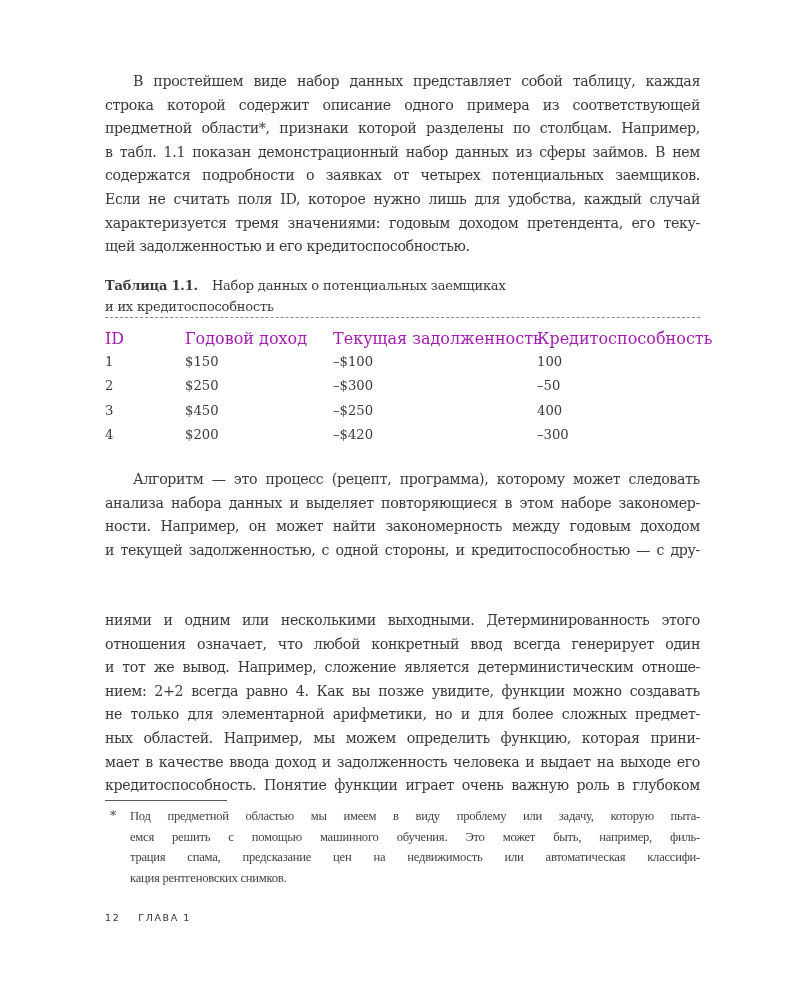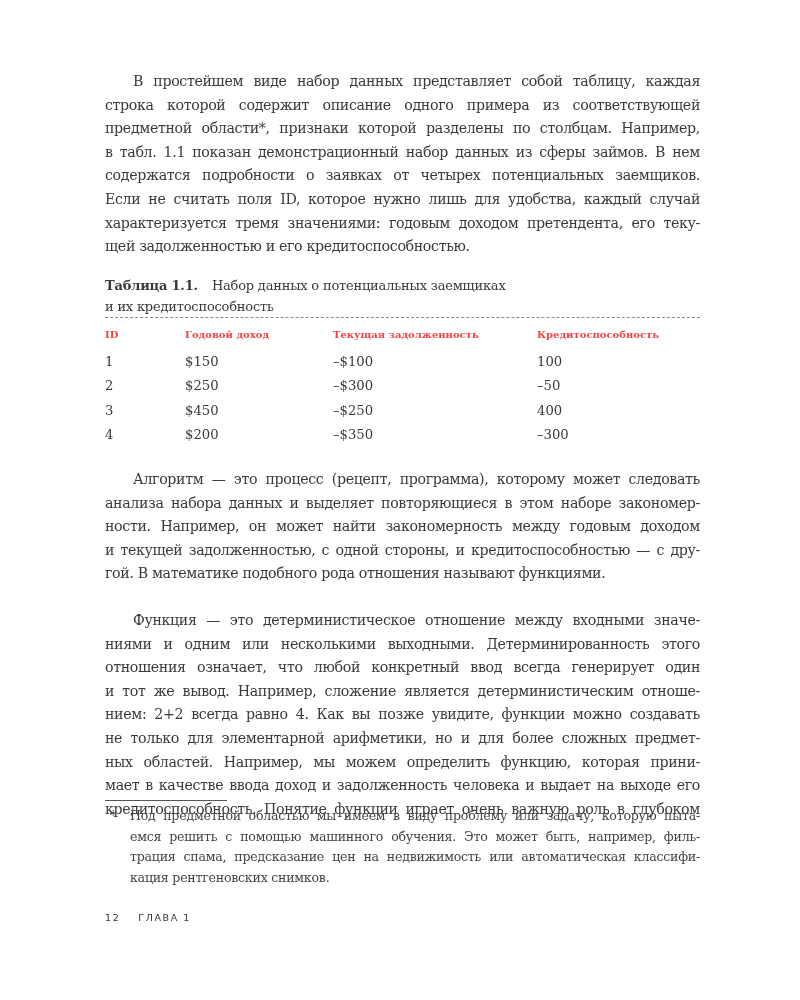--- a/index.html
+++ b/index.html
@@ -10,31 +10,31 @@
   .para .ln { display: block; text-align-last: justify; white-space: nowrap; }
   .para .ln.last { text-align-last: left; }
   .ln.first { padding-left: 28px; }
 
   .tbl-caption { position: absolute; left: 105px; top: 275px; font-size: 13px; line-height: 21px; letter-spacing: -0.2px; }
   .tbl-caption b { font-weight: bold; margin-right: 14px; }
   .dash { position: absolute; left: 105px; top: 317px; width: 595px; border-top: 1px dashed #8a8a8a; }
   .tbl { position: absolute; left: 105px; top: 326px; width: 595px; font-size: 13.2px; }
   .trow { position: relative; height: 24.5px; }
   .trow span { position: absolute; top: 3px; white-space: nowrap; }
-  .th span { font-weight: bold; font-size: 10px; color: #ef4444; }
+  .th span { font-weight: normal; font-size: 16px; color: #a21caf; }
   .c0 { left: 0; } .c1 { left: 53px; margin-left: 27px; } .c2 { left: 228px; } .c3 { left: 432px; }
 
   .p2 { position: absolute; left: 105px; top: 468px; width: 595px; }
   .p3 { position: absolute; left: 105px; top: 609px; width: 595px; }
 
   .fn-rule { position: absolute; left: 105px; top: 800px; width: 122px; border-top: 1px solid #555; }
   .footnote { position: absolute; left: 105px; top: 806px; width: 595px; font-size: 12.6px; line-height: 20.5px; color: #444; }
   .footnote .star { position: absolute; left: 5px; top: 0; }
   .footnote .ftxt { margin-left: 25px; }
-  .footnote .ln { display: block; text-align-last: justify; white-space: nowrap; text-align: justify; letter-spacing: -0.25px; }
+  .footnote .ln { display: block; text-align-last: justify; white-space: nowrap; text-align: justify; letter-spacing: -0.25px; font-family: Liberation Serif, serif; }
   .footnote .ln.last { text-align-last: left; }
 
   .folio { position: absolute; left: 105px; top: 912px; font-family: "DejaVu Sans", sans-serif; font-size: 9.5px; letter-spacing: 1.6px; color: #333; text-align: center; }
   .folio .chap { margin-left: 18px; }
 </style>
 </head>
 <body>
 
 <div class="page">
   <p class="para">
@@ -76,38 +76,36 @@
   </div>
   <div class="trow">
     <span class="c0">3</span>
     <span class="c1">$450</span>
     <span class="c2">–$250</span>
     <span class="c3">400</span>
   </div>
   <div class="trow">
     <span class="c0">4</span>
     <span class="c1">$200</span>
-    <span class="c2">–$350</span>
+    <span class="c2">–$420</span>
     <span class="c3">–300</span>
   </div>
 </div>
 
 <div class="p2">
   <p class="para">
     <span class="ln first">Алгоритм — это процесс (рецепт, программа), которому может следовать</span>
     <span class="ln">анализа набора данных и выделяет повторяющиеся в этом наборе закономер-</span>
     <span class="ln">ности. Например, он может найти закономерность между годовым доходом</span>
     <span class="ln">и текущей задолженностью, с одной стороны, и кредитоспособностью — с дру-</span>
-    <span class="ln last">гой. В математике подобного рода отношения называют функциями.</span>
   </p>
 </div>
 
 <div class="p3">
   <p class="para">
-    <span class="ln first">Функция — это детерминистическое отношение между входными значе-</span>
     <span class="ln">ниями и одним или несколькими выходными. Детерминированность этого</span>
     <span class="ln">отношения означает, что любой конкретный ввод всегда генерирует один</span>
     <span class="ln">и тот же вывод. Например, сложение является детерминистическим отноше-</span>
     <span class="ln">нием: 2+2 всегда равно 4. Как вы позже увидите, функции можно создавать</span>
     <span class="ln">не только для элементарной арифметики, но и для более сложных предмет-</span>
     <span class="ln">ных областей. Например, мы можем определить функцию, которая прини-</span>
     <span class="ln">мает в качестве ввода доход и задолженность человека и выдает на выходе его</span>
     <span class="ln">кредитоспособность. Понятие функции играет очень важную роль в глубоком</span>
   </p>
 </div>

